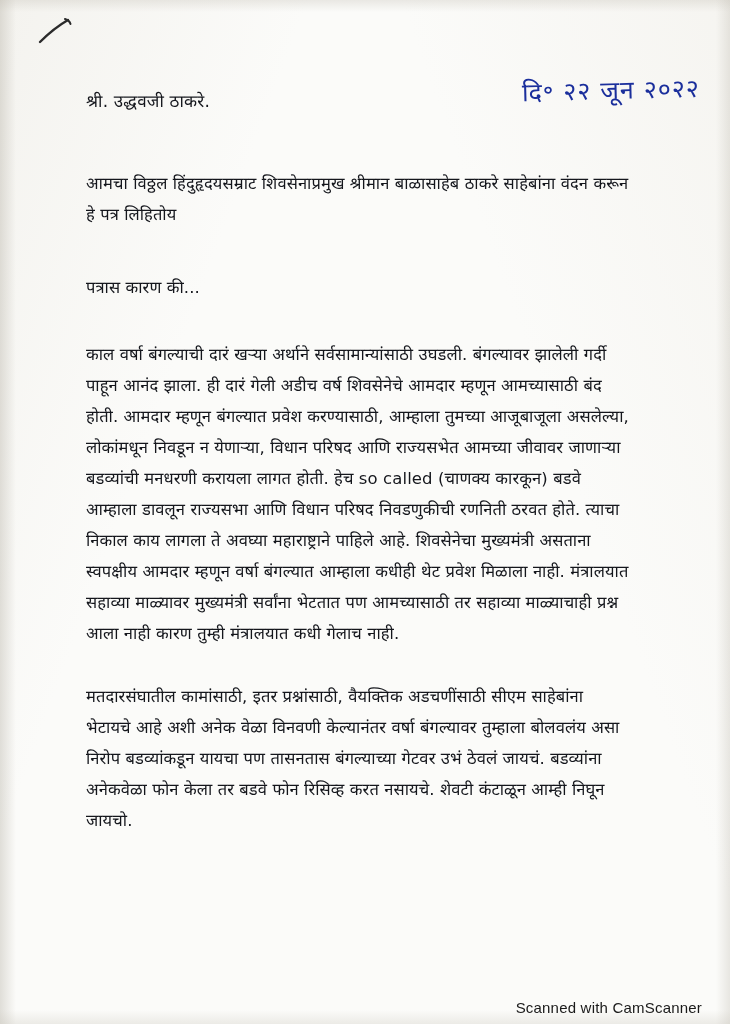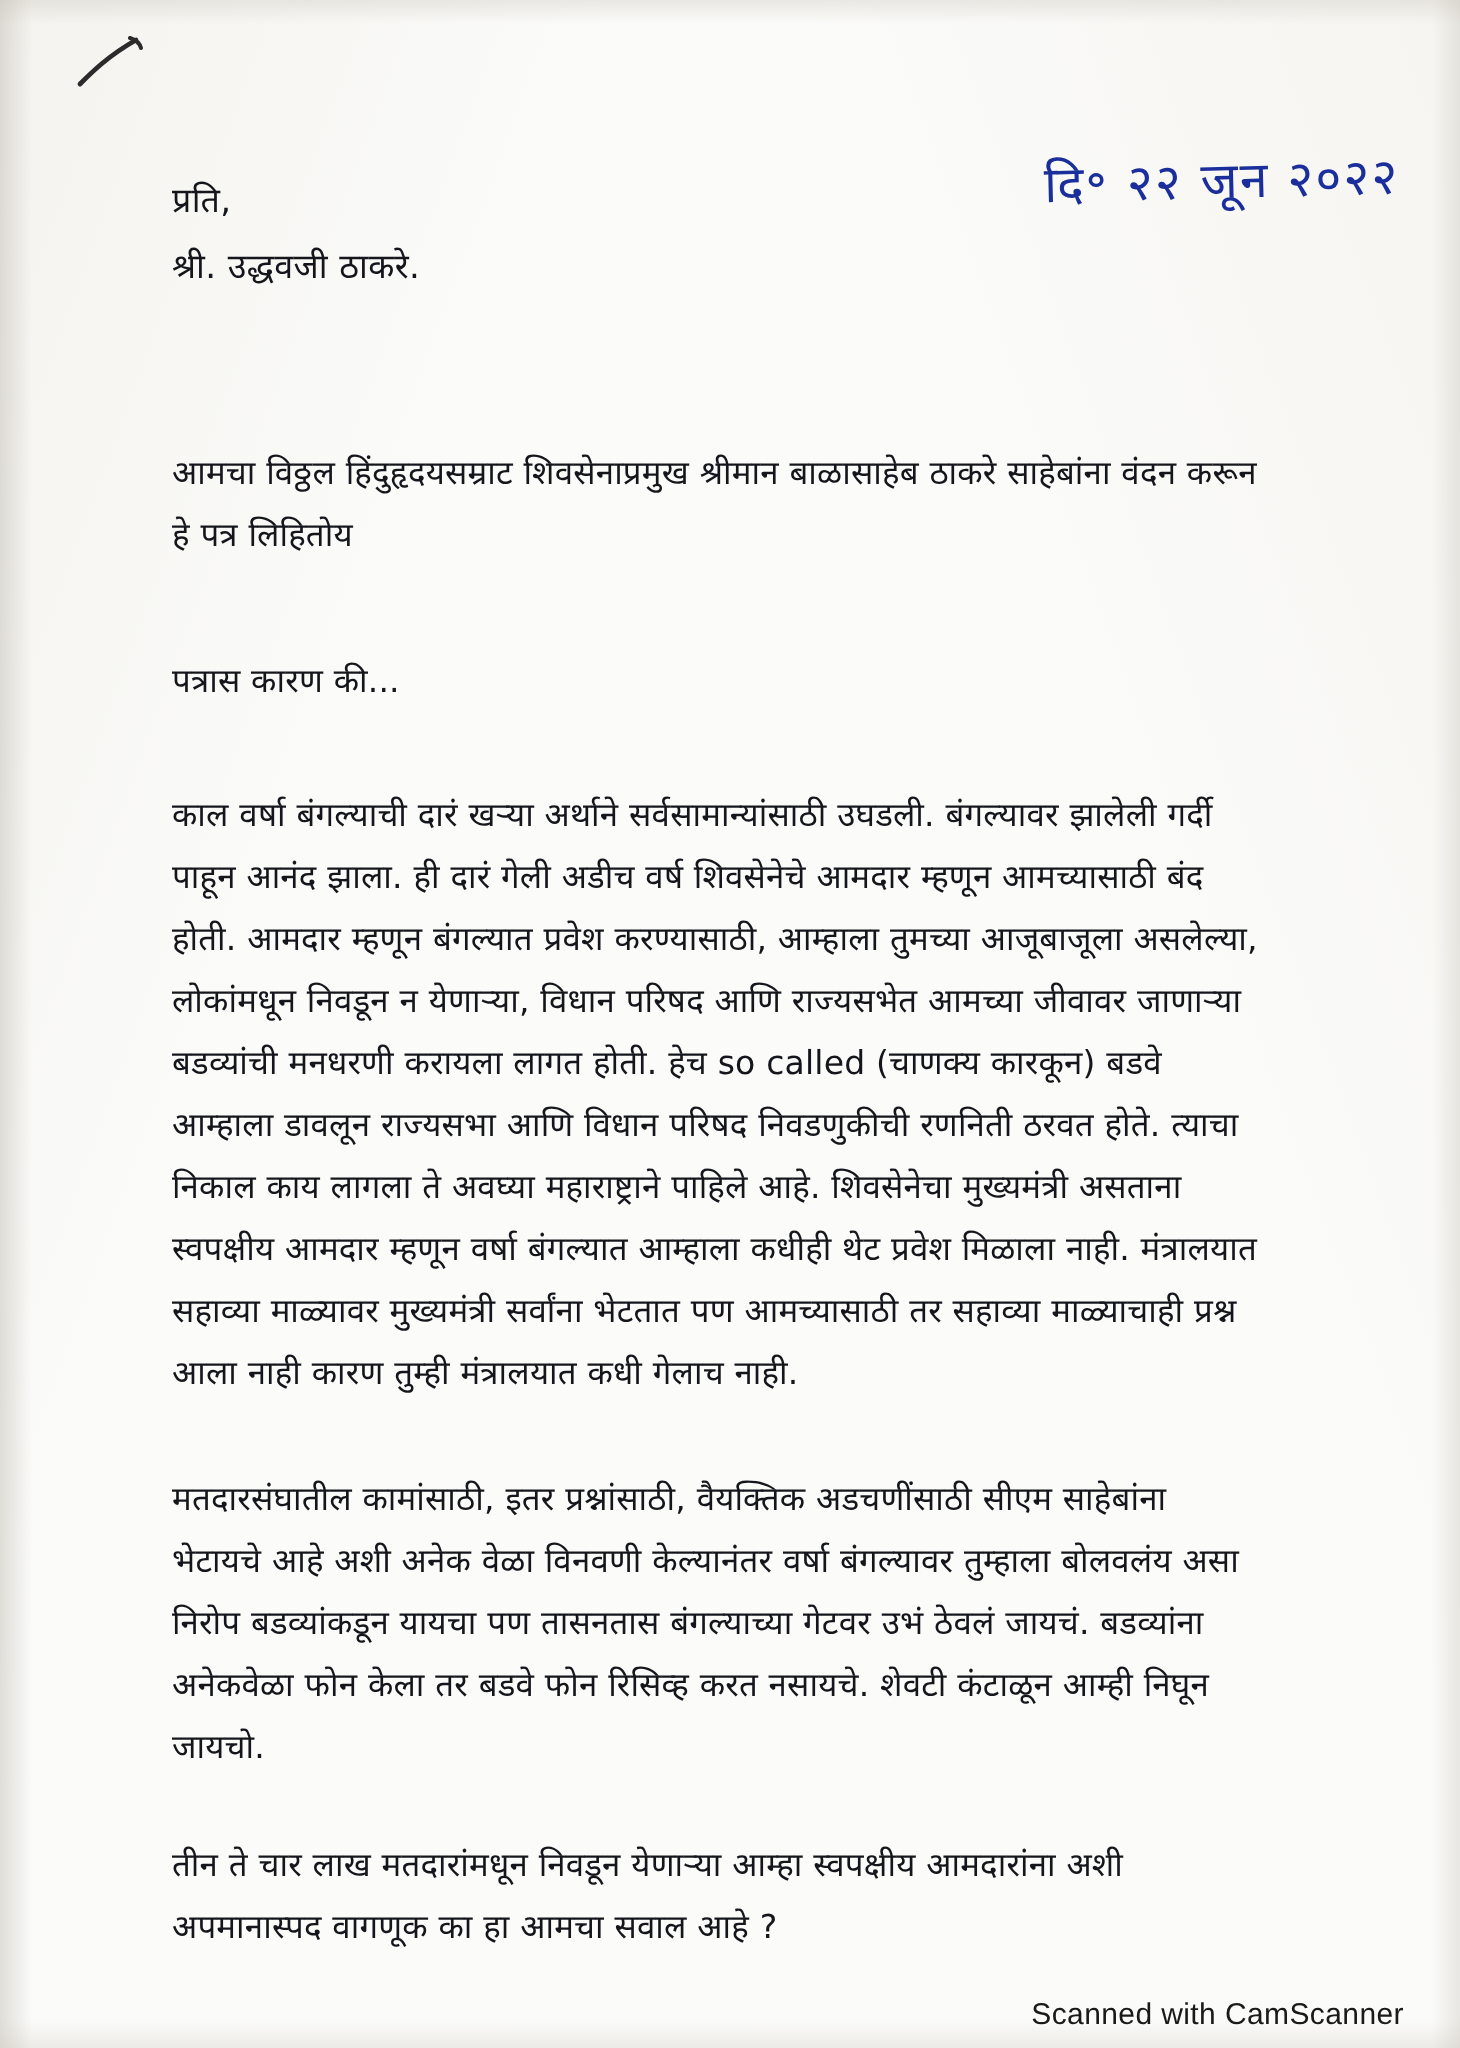--- a/index.html
+++ b/index.html
@@ -99,21 +99,21 @@
     line-height: 31px;
     letter-spacing: 0.1px;
     text-align: left;
     margin: 0;
   }
 
   .gap-1 { height: 36px; }
   .gap-3 { height: 32px; }
   .gap-4 { height: 28px; }
 
-  .salutation { margin-top: 72px; }
+  .salutation { margin-top: 52px; }
   .reason { margin-top: 42px; }
 
   .footer {
     position: absolute;
     right: 28px;
     bottom: 8px;
     font-family: "Liberation Sans", sans-serif;
     font-size: 15px;
     color: #1a1a1a;
     letter-spacing: 0.2px;
@@ -133,34 +133,32 @@
   <svg class="corner-mark" viewBox="0 0 34 26">
     <path d="M2 24 C 8 18, 16 10, 30 2" stroke="#2b2b2b" stroke-width="2.4" fill="none" stroke-linecap="round"></path>
     <path d="M27 1 C 30 2, 32 4, 32.5 6" stroke="#2b2b2b" stroke-width="2" fill="none" stroke-linecap="round"></path>
   </svg>
 
   <div class="date-line">दि॰ २२ जून २०२२</div>
 
   <div class="body-text">
 
     <div class="addr">
-      <div>प्रति,</div>
       <div>श्री. उद्धवजी ठाकरे.</div>
     </div>
 
     <p class="para salutation">आमचा विठ्ठल हिंदुहृदयसम्राट शिवसेनाप्रमुख श्रीमान बाळासाहेब ठाकरे साहेबांना वंदन करून हे पत्र लिहितोय</p>
 
     <p class="para reason">पत्रास कारण की...</p>
 
     <div class="gap-1"></div>
     <p class="para">काल वर्षा बंगल्याची दारं खऱ्या अर्थाने सर्वसामान्यांसाठी उघडली. बंगल्यावर झालेली गर्दी पाहून आनंद झाला. ही दारं गेली अडीच वर्ष शिवसेनेचे आमदार म्हणून आमच्यासाठी बंद होती. आमदार म्हणून बंगल्यात प्रवेश करण्यासाठी, आम्हाला तुमच्या आजूबाजूला असलेल्या, लोकांमधून निवडून न येणाऱ्या, विधान परिषद आणि राज्यसभेत आमच्या जीवावर जाणाऱ्या बडव्यांची मनधरणी करायला लागत होती. हेच so called (चाणक्य कारकून) बडवे आम्हाला डावलून राज्यसभा आणि विधान परिषद निवडणुकीची रणनिती ठरवत होते. त्याचा निकाल काय लागला ते अवघ्या महाराष्ट्राने पाहिले आहे. शिवसेनेचा मुख्यमंत्री असताना स्वपक्षीय आमदार म्हणून वर्षा बंगल्यात आम्हाला कधीही थेट प्रवेश मिळाला नाही. मंत्रालयात सहाव्या माळ्यावर मुख्यमंत्री सर्वांना भेटतात पण आमच्यासाठी तर सहाव्या माळ्याचाही प्रश्न आला नाही कारण तुम्ही मंत्रालयात कधी गेलाच नाही.</p>
 
     <div class="gap-3"></div>
     <p class="para">मतदारसंघातील कामांसाठी, इतर प्रश्नांसाठी, वैयक्तिक अडचणींसाठी सीएम साहेबांना भेटायचे आहे अशी अनेक वेळा विनवणी केल्यानंतर वर्षा बंगल्यावर तुम्हाला बोलवलंय असा निरोप बडव्यांकडून यायचा पण तासनतास बंगल्याच्या गेटवर उभं ठेवलं जायचं. बडव्यांना अनेकवेळा फोन केला तर बडवे फोन रिसिव्ह करत नसायचे. शेवटी कंटाळून आम्ही निघून जायचो.</p>
 
     <div class="gap-4"></div>
-    <p class="para">तीन ते चार लाख मतदारांमधून निवडून येणाऱ्या आम्हा स्वपक्षीय आमदारांना अशी अपमानास्पद वागणूक का हा आमचा सवाल आहे ?</p>
 
   </div>
 
   <div class="footer">Scanned with CamScanner</div>
 
 </div>
 
 </body></html>

